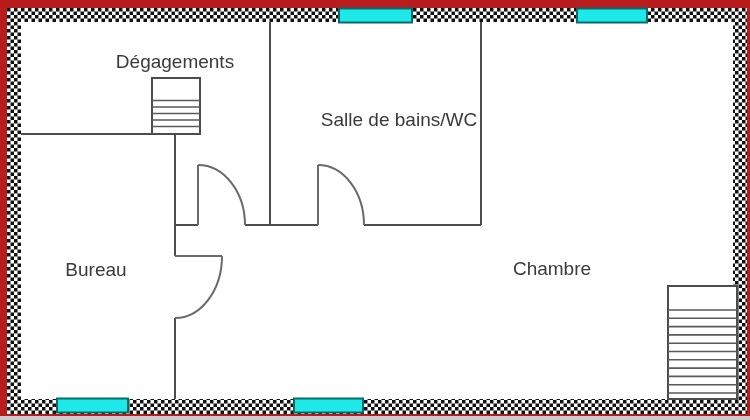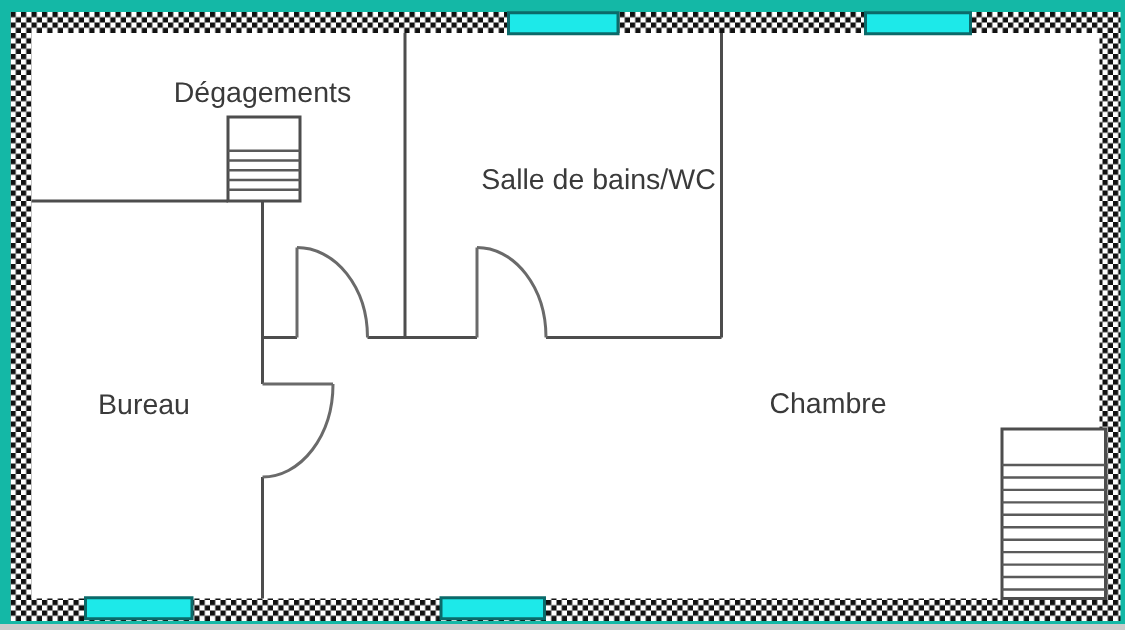--- a/index.html
+++ b/index.html
@@ -8,21 +8,21 @@
     background: #ffffff;
     width: 750px;
     height: 420px;
     overflow: hidden;
     font-family: "Liberation Sans", sans-serif;
   }
   .plan-wrap {
     position: relative;
     width: 750px;
     height: 420px;
-    background: #14b8a6;
+    background: #b91c1c;
   }
   svg { display: block; }
   .wall-line {
     stroke: #4d4d4d;
     stroke-width: 2;
     fill: none;
   }
   .hatch-line {
     stroke: #5a5a5a;
     stroke-width: 1.6;

